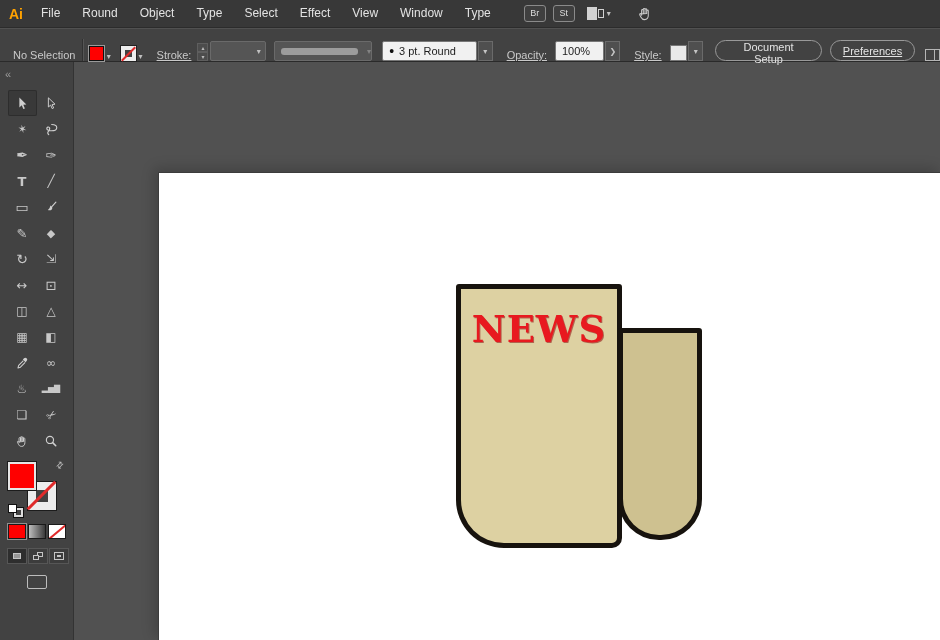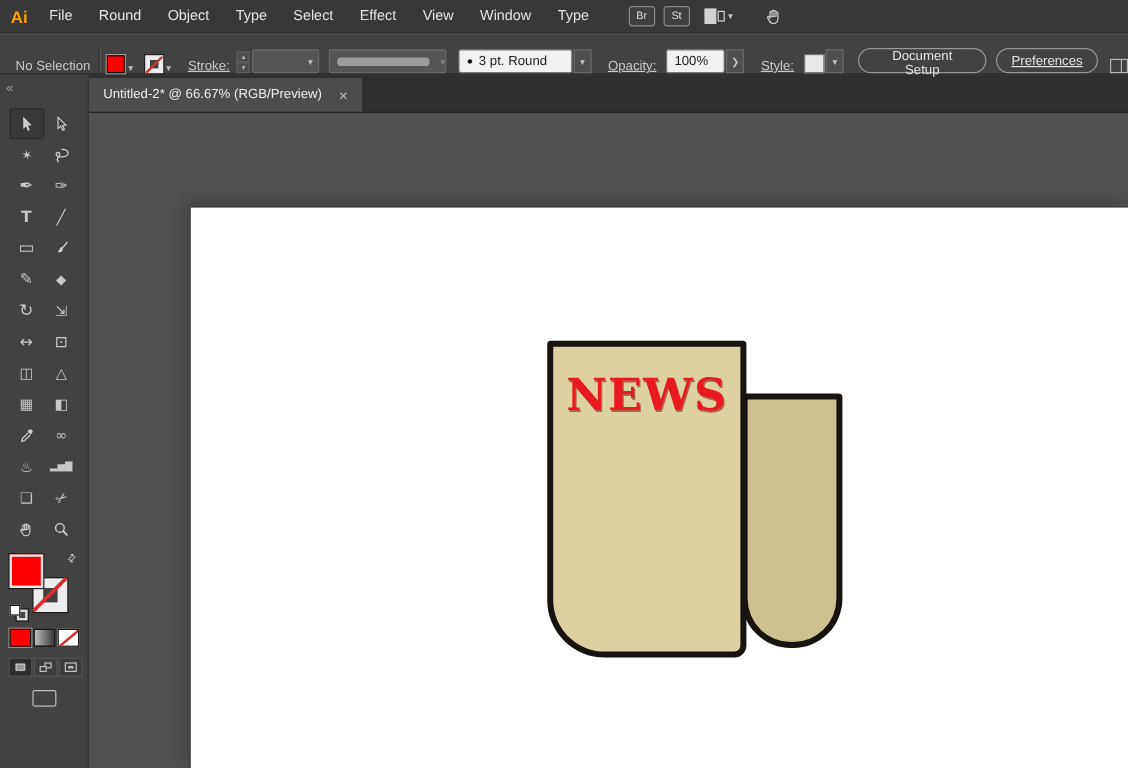--- a/index.html
+++ b/index.html
@@ -202,26 +202,20 @@
     </span>
     <span class="chev-btn" data-name="opacity-options-button">❯</span>
     <span class="cb-label" data-name="style-label">Style:</span>
     <span class="style-swatch" data-name="style-swatch"></span>
     <span class="chev-btn" data-name="style-chevron-button">▾</span>
     <button class="cb-btn" data-name="document-setup-button">Document Setup</button>
     <button class="cb-btn" data-name="preferences-button">Preferences</button>
     <span class="cb-panel-icon" data-name="panel-dock-icon"></span>
   </div>
 
-  <div class="tabbar" data-name="tab-bar">
-    <div class="doc-tab" data-name="document-tab">
-      <span class="tab-title" data-name="document-tab-title">Untitled-2* @ 66.67% (RGB/Preview)</span>
-      <span class="tab-close" data-name="tab-close-icon">×</span>
-    </div>
-  </div>
 
   <aside class="toolbar" data-name="tools-panel">
     <div class="tp-header" data-name="tools-panel-header">
       <span class="collapse" data-name="collapse-panel-icon">«</span>
     </div>
     <div class="tool-grid" data-name="tool-grid">
         <div class="tool" data-name="selection-tool">
           <span class="tglyph g-selection-tool" data-name="selection-tool-icon">
             <svg width="14" height="15" viewBox="0 0 16 16">
               <path d="M5 1 L5 12.5 L7.7 10.1 L9.5 14.4 L11.3 13.6 L9.5 9.5 L13 9.1 Z" fill="#cfcfcf"></path>

